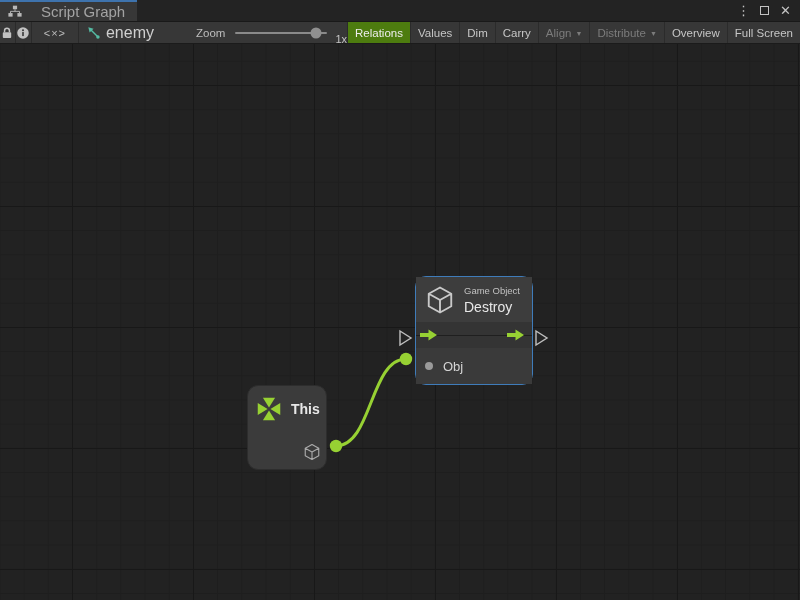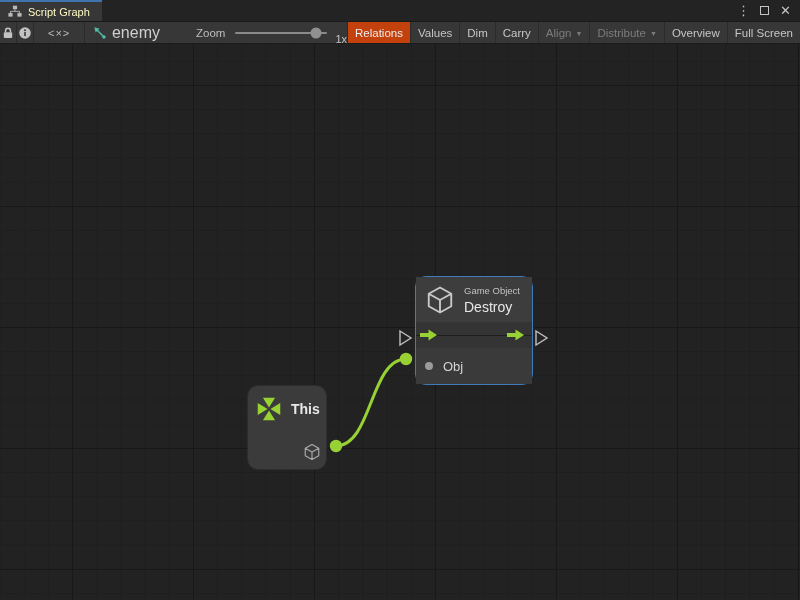--- a/index.html
+++ b/index.html
@@ -10,23 +10,23 @@
     -webkit-font-smoothing: antialiased;
   }
   .window { width: 800px; height: 600px; display: flex; flex-direction: column; }
 
   
   .titlebar {
     height: 22px; background: #232323; display: flex; align-items: stretch;
     border-bottom: 1px solid #191919; flex: 0 0 22px;
   }
   .tab {
-    display: flex; align-items: center; gap: 6px; padding: 0 12px 0 8px;
-    background: #373737; border-top: 2px solid #3e73ad; color: #fef9c3;
-    font-size: 11px; cursor: default;
+    display: flex; align-items: center; gap: 19px; padding: 0 12px 0 8px;
+    background: #373737; border-top: 2px solid #3e73ad; color: #a3a3a3;
+    font-size: 15px; cursor: default;
   }
   .tab-label { white-space: nowrap; }
   .titlebar-spacer { flex: 1; }
   .win-controls { display: flex; align-items: center; gap: 4px; padding-right: 6px; }
   .win-btn {
     width: 17px; height: 17px; display: flex; align-items: center; justify-content: center;
     color: #c4c4c4; font-size: 13px; cursor: default;
   }
   .maximize-box { width: 9px; height: 9px; border: 1.5px solid #c4c4c4; display: inline-block; }
 
@@ -40,35 +40,35 @@
     border: none; background: transparent; cursor: default;
   }
   .tb-sep { width: 1px; background: #2a2a2a; margin: 0; flex: 0 0 1px; }
   .tb-code {
     width: 74px; display: flex; align-items: center; justify-content: center;
     color: #bdbdbd; font-size: 11px; letter-spacing: 1px; background: transparent; border: none;
   }
   .breadcrumb { display: flex; align-items: center; gap: 5px; padding: 0 10px 0 8px; }
   .breadcrumb-label { color: #cfcfcf; font-size: 16px; }
   .zoom-wrap { display: flex; align-items: center; margin-left: 26px; }
-  .zoom-label { color: #bdbdbd; margin-right: 10px; font-size: 11.5px; }
+  .zoom-label { color: #bdbdbd; margin-right: 10px; font-size: 11.5px; margin-left: 6px; }
   .slider { position: relative; width: 92px; height: 100%; display: flex; align-items: center; }
   .slider-track { width: 100%; height: 2px; background: #8a8a8a; border-radius: 1px; }
   .slider-handle {
     position: absolute; top: 50%; left: 88%; transform: translate(-50%, -50%);
     width: 11px; height: 11px; border-radius: 50%; background: #909090;
   }
   .zoom-value { margin-left: 8px; color: #c4c4c4; font-size: 11px; margin-top: 12px; }
   .tb-buttons { margin-left: auto; display: flex; align-items: stretch; }
   .tb-btn {
     display: flex; align-items: center; gap: 4px; padding: 0 7px;
     border: none; border-left: 1px solid #2b2b2b; background: transparent;
     color: #c6c6c6; font-size: 11.5px; white-space: nowrap; cursor: default;
   }
-  .tb-btn.active { background: #c2410c; color: #ececec; align-items: center; }
+  .tb-btn.active { background: #4d7c0f; color: #ececec; align-items: center; }
   .tb-btn.disabled { color: #7c7c7c; }
   .dd-arrow { font-size: 7px; position: relative; top: 1px; }
 
   
   .canvas {
     position: relative; flex: 1; overflow: hidden;
     background-color: #222222;
     background-image:
       linear-gradient(to bottom, #181818 1px, transparent 1px),
       linear-gradient(to right,  #181818 1px, transparent 1px),

